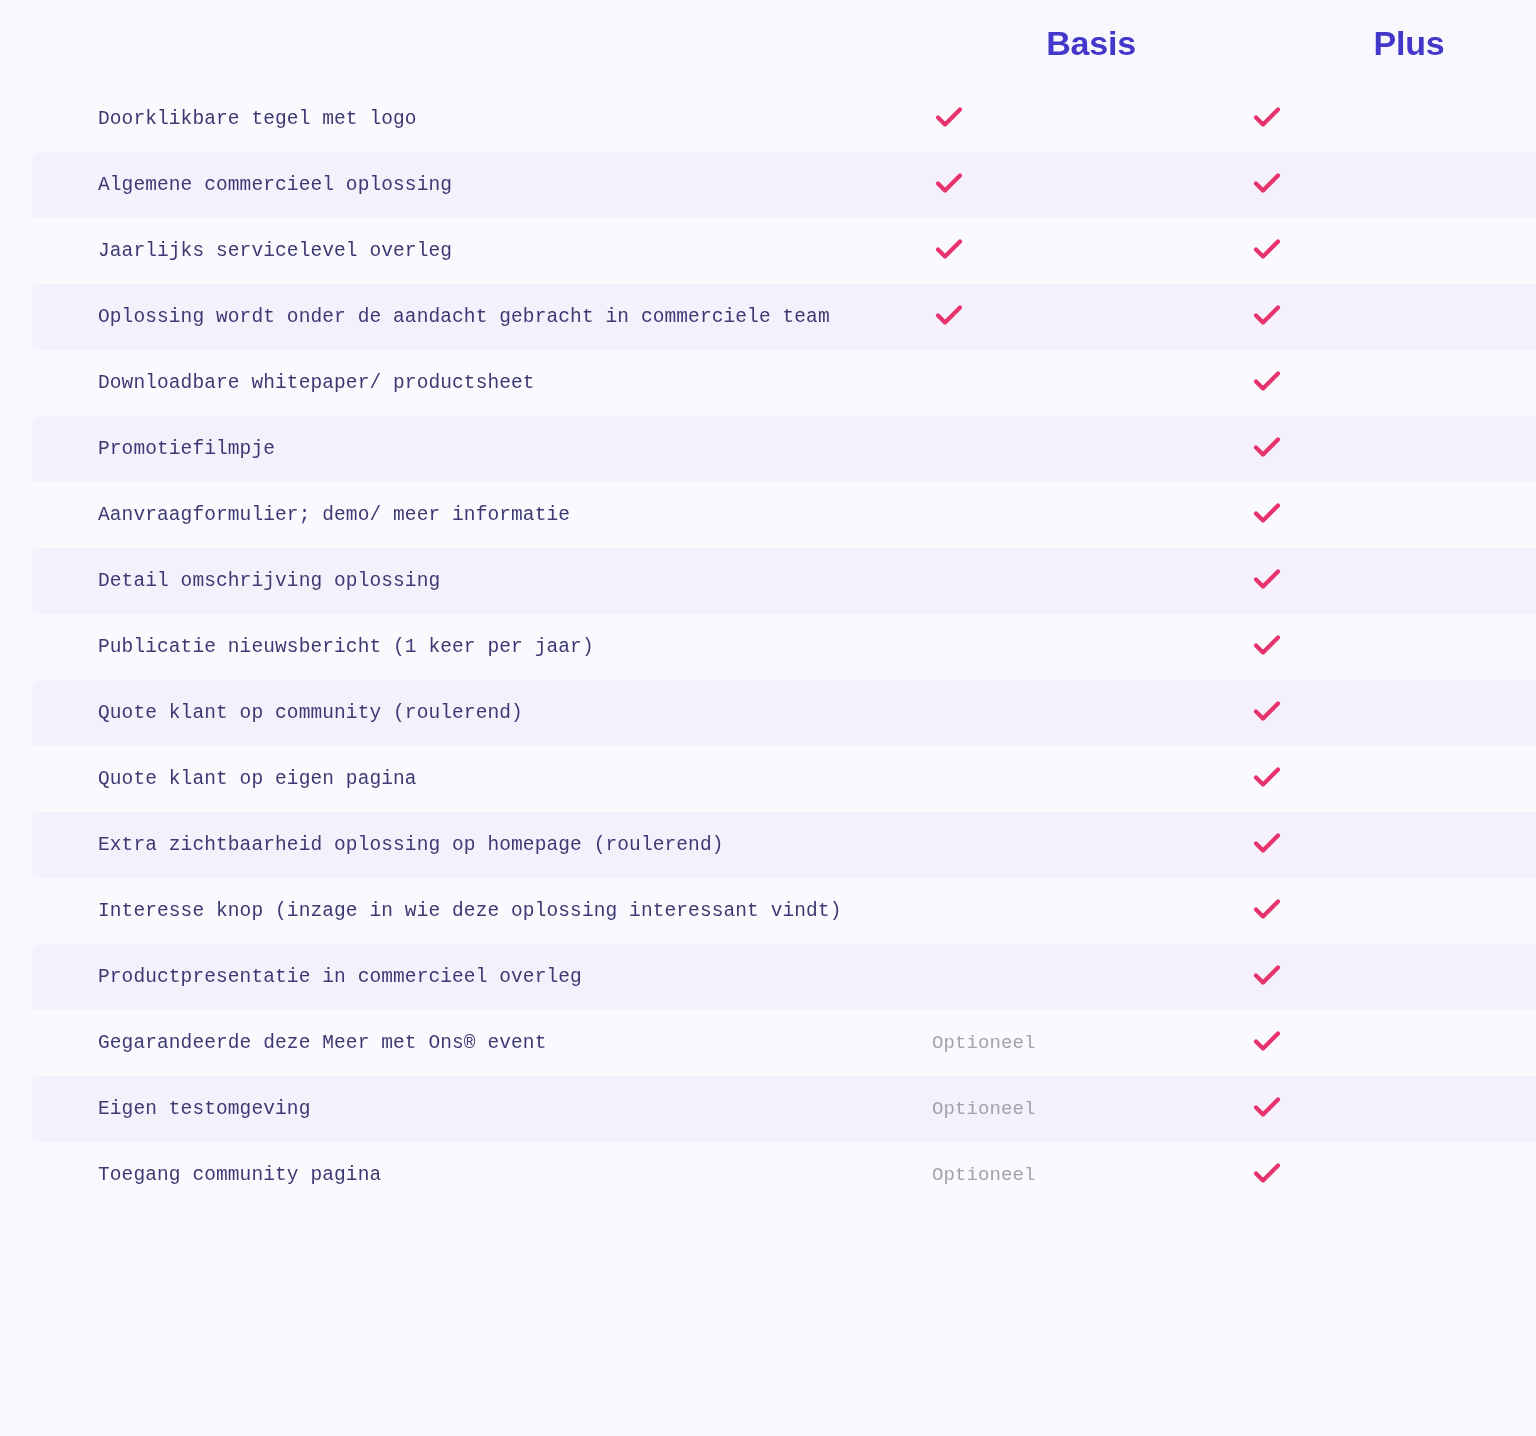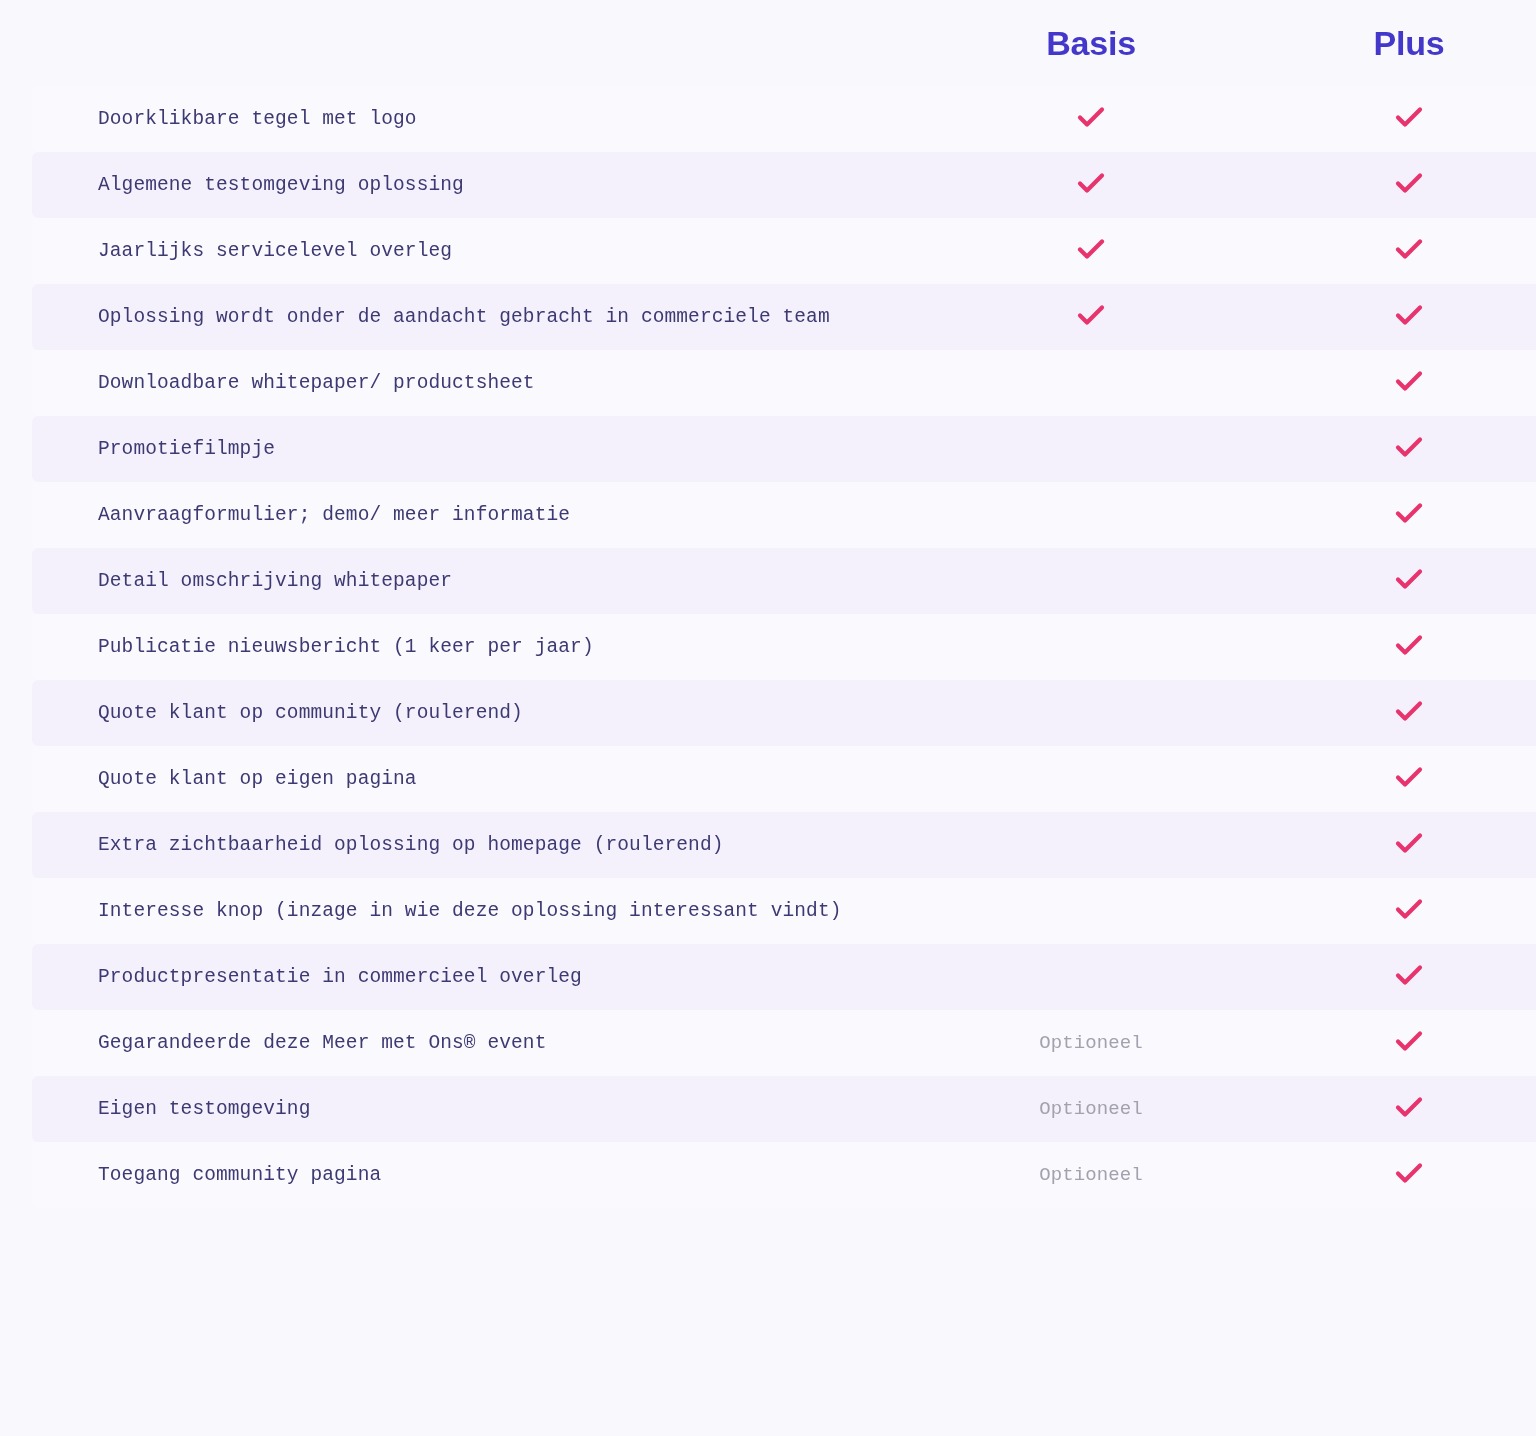--- a/index.html
+++ b/index.html
@@ -49,21 +49,20 @@
     vertical-align: middle;
     font-family: Liberation Mono, monospace;
   }
   td.feature {
     font-size: 19.5px;
     color: #3d3a73;
     padding-left: 66px;
     letter-spacing: 0.1px;
   }
   td.cell {
-    text-align: center;
   }
   tbody tr td:first-child {
     border-top-left-radius: 6px;
     border-bottom-left-radius: 6px;
   }
   tbody tr td:last-child {
     border-top-right-radius: 6px;
     border-bottom-right-radius: 6px;
   }
   
@@ -107,21 +106,21 @@
           <tr>
             <td class="feature">Doorklikbare tegel met logo</td>
             <td class="cell"><span class="check"><svg width="34" height="34" viewBox="0 0 34 34" xmlns="http://www.w3.org/2000/svg">
                   <path d="M6 17.5 L13 24.5 L28 9.5" fill="none" stroke="#e8336d" stroke-width="4.2" stroke-linecap="round" stroke-linejoin="round"></path>
                 </svg></span></td>
             <td class="cell"><span class="check"><svg width="34" height="34" viewBox="0 0 34 34" xmlns="http://www.w3.org/2000/svg">
                   <path d="M6 17.5 L13 24.5 L28 9.5" fill="none" stroke="#e8336d" stroke-width="4.2" stroke-linecap="round" stroke-linejoin="round"></path>
                 </svg></span></td>
           </tr>
           <tr class="alt">
-            <td class="feature">Algemene testomgeving oplossing</td>
+            <td class="feature">Algemene commercieel oplossing</td>
             <td class="cell"><span class="check"><svg width="34" height="34" viewBox="0 0 34 34" xmlns="http://www.w3.org/2000/svg">
                   <path d="M6 17.5 L13 24.5 L28 9.5" fill="none" stroke="#e8336d" stroke-width="4.2" stroke-linecap="round" stroke-linejoin="round"></path>
                 </svg></span></td>
             <td class="cell"><span class="check"><svg width="34" height="34" viewBox="0 0 34 34" xmlns="http://www.w3.org/2000/svg">
                   <path d="M6 17.5 L13 24.5 L28 9.5" fill="none" stroke="#e8336d" stroke-width="4.2" stroke-linecap="round" stroke-linejoin="round"></path>
                 </svg></span></td>
           </tr>
           <tr>
             <td class="feature">Jaarlijks servicelevel overleg</td>
             <td class="cell"><span class="check"><svg width="34" height="34" viewBox="0 0 34 34" xmlns="http://www.w3.org/2000/svg">
@@ -155,21 +154,21 @@
                 </svg></span></td>
           </tr>
           <tr>
             <td class="feature">Aanvraagformulier; demo/ meer informatie</td>
             <td class="cell"><span class="empty"></span></td>
             <td class="cell"><span class="check"><svg width="34" height="34" viewBox="0 0 34 34" xmlns="http://www.w3.org/2000/svg">
                   <path d="M6 17.5 L13 24.5 L28 9.5" fill="none" stroke="#e8336d" stroke-width="4.2" stroke-linecap="round" stroke-linejoin="round"></path>
                 </svg></span></td>
           </tr>
           <tr class="alt">
-            <td class="feature">Detail omschrijving whitepaper</td>
+            <td class="feature">Detail omschrijving oplossing</td>
             <td class="cell"><span class="empty"></span></td>
             <td class="cell"><span class="check"><svg width="34" height="34" viewBox="0 0 34 34" xmlns="http://www.w3.org/2000/svg">
                   <path d="M6 17.5 L13 24.5 L28 9.5" fill="none" stroke="#e8336d" stroke-width="4.2" stroke-linecap="round" stroke-linejoin="round"></path>
                 </svg></span></td>
           </tr>
           <tr>
             <td class="feature">Publicatie nieuwsbericht (1 keer per jaar)</td>
             <td class="cell"><span class="empty"></span></td>
             <td class="cell"><span class="check"><svg width="34" height="34" viewBox="0 0 34 34" xmlns="http://www.w3.org/2000/svg">
                   <path d="M6 17.5 L13 24.5 L28 9.5" fill="none" stroke="#e8336d" stroke-width="4.2" stroke-linecap="round" stroke-linejoin="round"></path>

